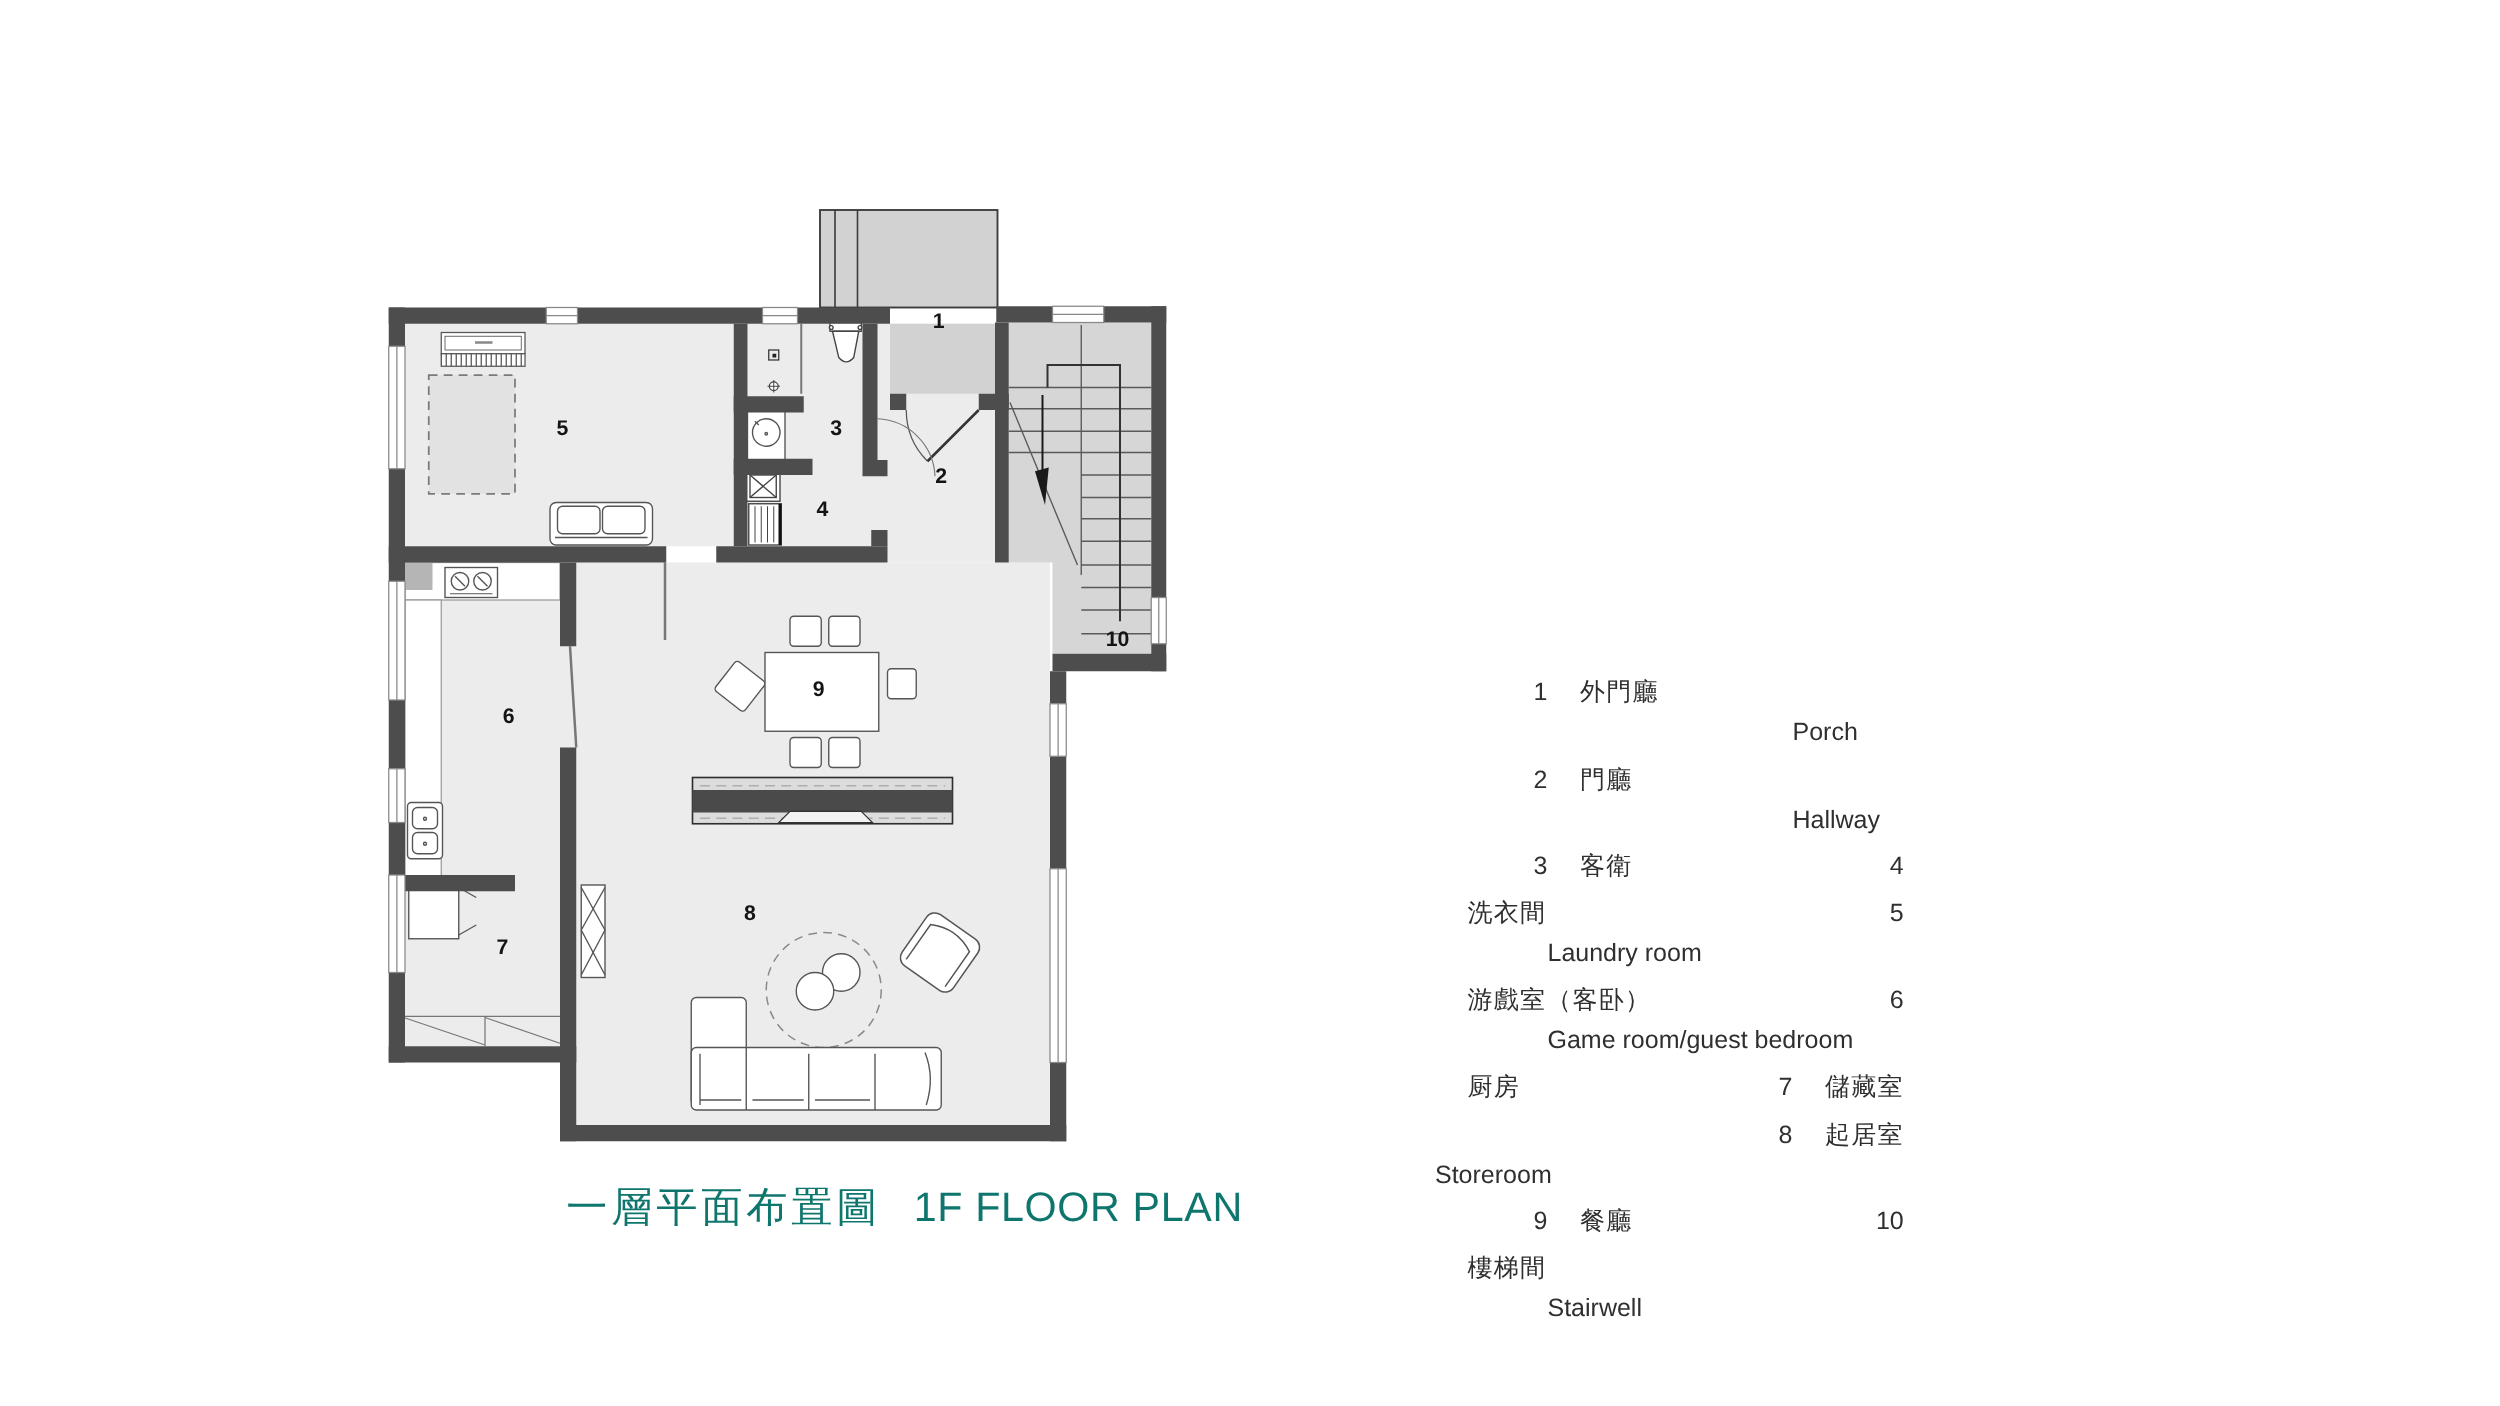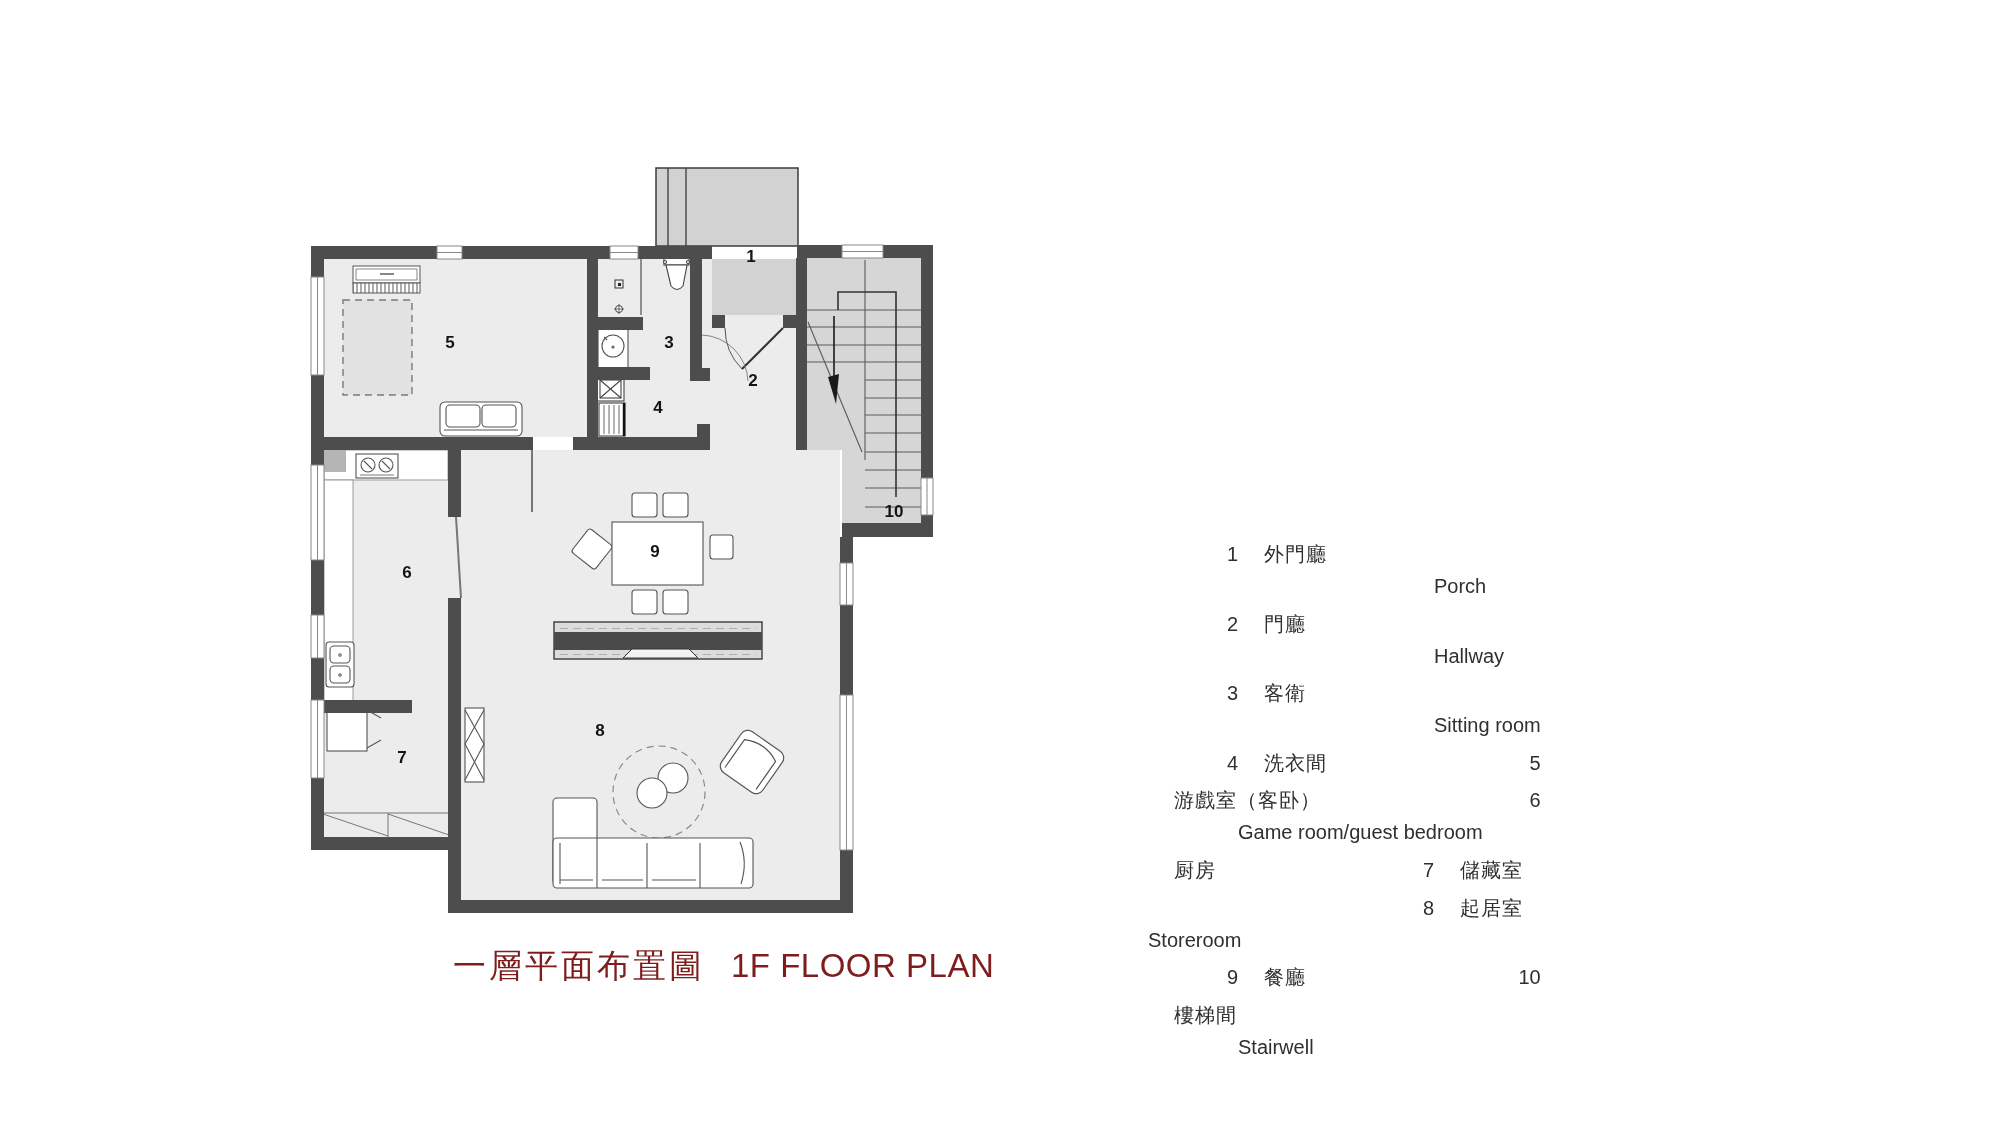--- a/index.html
+++ b/index.html
@@ -1,19 +1,19 @@
 <!DOCTYPE html>
 <html><head>
 <meta charset="utf-8">
 <style>
   html,body{margin:0;padding:0;background:#fff;}
   .stage{position:relative;width:2000px;height:1125px;background:#ffffff;overflow:hidden;
          font-family:"Liberation Sans",sans-serif;color:#2b2b2b;}
   .plan-svg{position:absolute;left:280px;top:140px;}
-  .plan-title{position:absolute;left:453px;top:944px;font-size:33px;color:#7f1d1d;
+  .plan-title{position:absolute;left:453px;top:944px;font-size:33px;color:#0f766e;
               letter-spacing:1px;white-space:nowrap;}
   .plan-title .zh{letter-spacing:3px;}
   .plan-title .en{margin-left:26px;letter-spacing:0.5px;}
   .legend{position:absolute;left:1148px;top:536px;display:grid;
           grid-template-columns:90px 196px auto;column-gap:0;font-size:20px;color:#2f2f2f;}
   .legend .cell{line-height:37.6px;height:37.6px;white-space:nowrap;}
   .legend .num{text-align:right;padding-right:0;}
   .legend .zh{padding-left:26px;letter-spacing:1px;}
   .legend .en{padding-left:0;margin-top:32px;}
   svg text.room-num{font-family:"Liberation Sans",sans-serif;font-weight:bold;font-size:17px;fill:#141414;}
@@ -324,24 +324,24 @@
     <span class="cell num">1</span>
     <span class="cell zh">外門廳</span>
     <span class="cell en">Porch</span>
 
     <span class="cell num">2</span>
     <span class="cell zh">門廳</span>
     <span class="cell en">Hallway</span>
 
     <span class="cell num">3</span>
     <span class="cell zh">客衛</span>
-    <span class="cell en">Sitting room</span>
 
     <span class="cell num">4</span>
     <span class="cell zh">洗衣間</span>
+    <span class="cell en">Laundry room</span>
 
     <span class="cell num">5</span>
     <span class="cell zh">游戲室（客卧）</span>
     <span class="cell en">Game room/guest bedroom</span>
 
     <span class="cell num">6</span>
     <span class="cell zh">厨房</span>
 
     <span class="cell num">7</span>
     <span class="cell zh">儲藏室</span>

